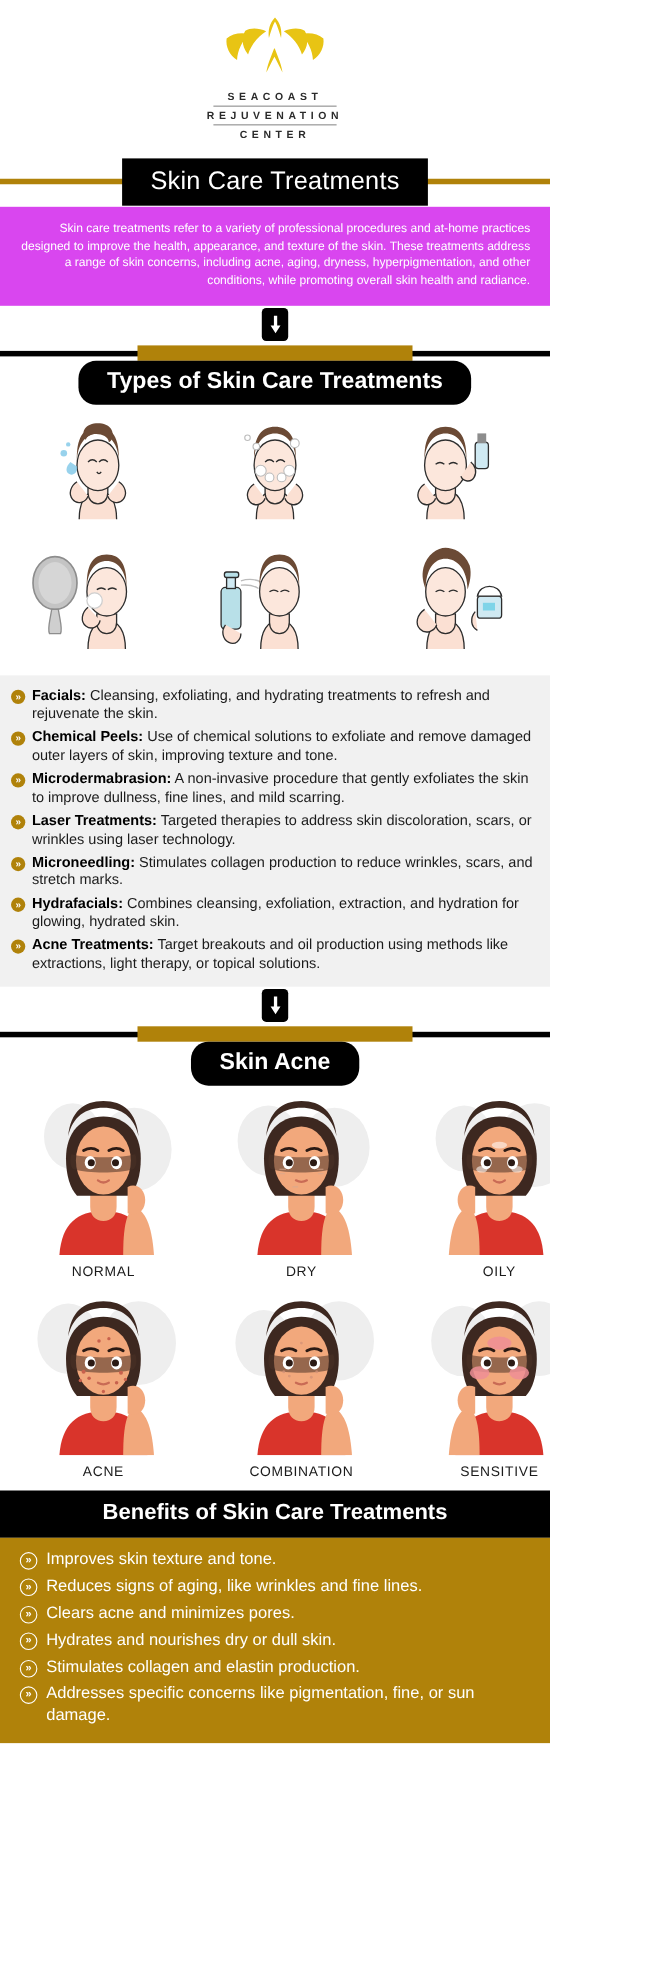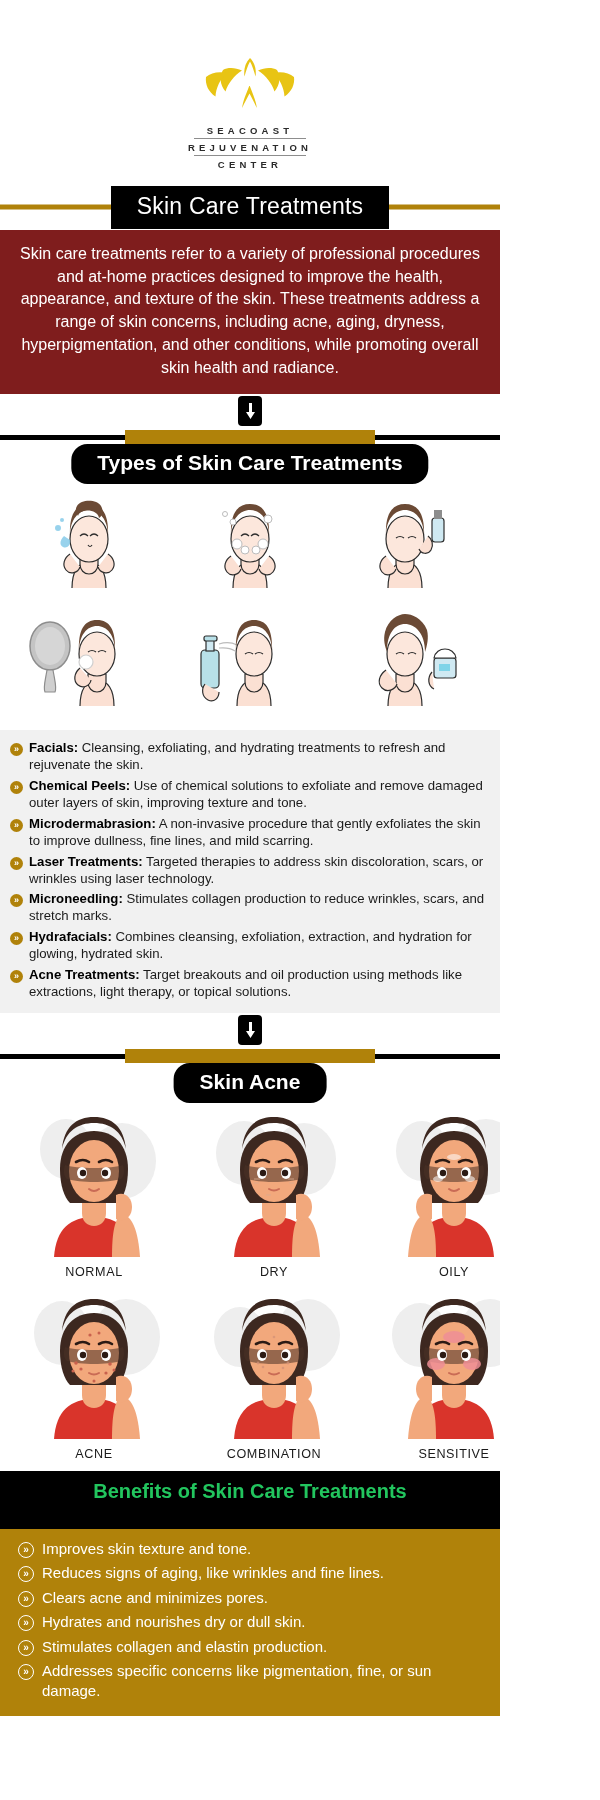--- a/index.html
+++ b/index.html
@@ -3,21 +3,21 @@
 <meta charset="utf-8">
 <style>
   * { box-sizing: border-box; margin: 0; padding: 0; }
   html, body {
     width: 600px;
     background: #ffffff;
     font-family: "Liberation Sans", sans-serif;
   }
   body { width: 600px; }
 
-  .page { width: 500px; position: relative; background: #fff; overflow: hidden; margin-top: 42px; }
+  .page { width: 500px; position: relative; background: #fff; overflow: hidden; }
 
   
   .logo-wrap { padding-top: 14px; display: flex; flex-direction: column; align-items: center; }
   .logo-mark { width: 120px; height: 62px; }
   .logo-text { margin-top: 4px; display: flex; flex-direction: column; align-items: center; }
   .logo-line {
     font-size: 9.5px; letter-spacing: 4.2px; font-weight: 700;
     color: #2b2b2b; text-align: center; padding: 2.5px 0;
   }
   .logo-rule { width: 112px; height: 1px; background: #8d8d8d; }
@@ -33,23 +33,23 @@
   }
   .titlebar-box {
     position: relative; z-index: 2; background: #000;
     color: #fff; padding: 7px 26px 9px;
     font-size: 23px; font-weight: 400; letter-spacing: 0.2px;
     white-space: nowrap;
   }
 
   
   .desc-band {
-    background: #7f1d1d; color: #ffffff;
+    background: #d946ef; color: #ffffff;
     padding: 13px 18px 15px;
-    text-align: center; font-size: 16px; line-height: 1.42;
+    text-align: right; font-size: 11px; line-height: 1.42;
   }
 
   
   .arrow-divider { height: 34px; display: flex; align-items: center; justify-content: center; }
   .arrow-badge {
     width: 24px; height: 30px; background: #000; border-radius: 4px;
     display: flex; align-items: center; justify-content: center;
   }
   .arrow-badge svg { display: block; }
 
@@ -90,22 +90,22 @@
   .type-cell { display: flex; flex-direction: column; align-items: center; }
   .type-art { height: 150px; display: flex; align-items: flex-end; justify-content: center; }
   .type-art svg { display: block; }
   .type-label {
     font-size: 12.6px; letter-spacing: 0.6px; color: #1b1b1b;
     padding: 8px 0 10px; text-align: center;
   }
 
   
   .benefits-head {
-    background: #000; color: #22c55e; text-align: center;
-    padding: 9px 10px 26px; font-size: 20px; font-weight: 700;
+    background: #000; color: #ffffff; text-align: center;
+    padding: 9px 10px 11px; font-size: 20px; font-weight: 700;
   }
   .benefits-band { background: #b0820a; padding: 10px 18px 16px; }
   .bli { display: flex; align-items: flex-start; margin-bottom: 5px; }
   .bli:last-child { margin-bottom: 0; }
   .bbullet {
     flex: 0 0 auto; width: 16px; height: 16px; border-radius: 50%;
     border: 1.6px solid #ffffff; color: #fff; margin-top: 3px; margin-right: 8px;
     font-size: 10px; line-height: 13px; text-align: center; font-weight: 700;
   }
   .bli-text { font-size: 15px; line-height: 1.3; color: #fff; }

